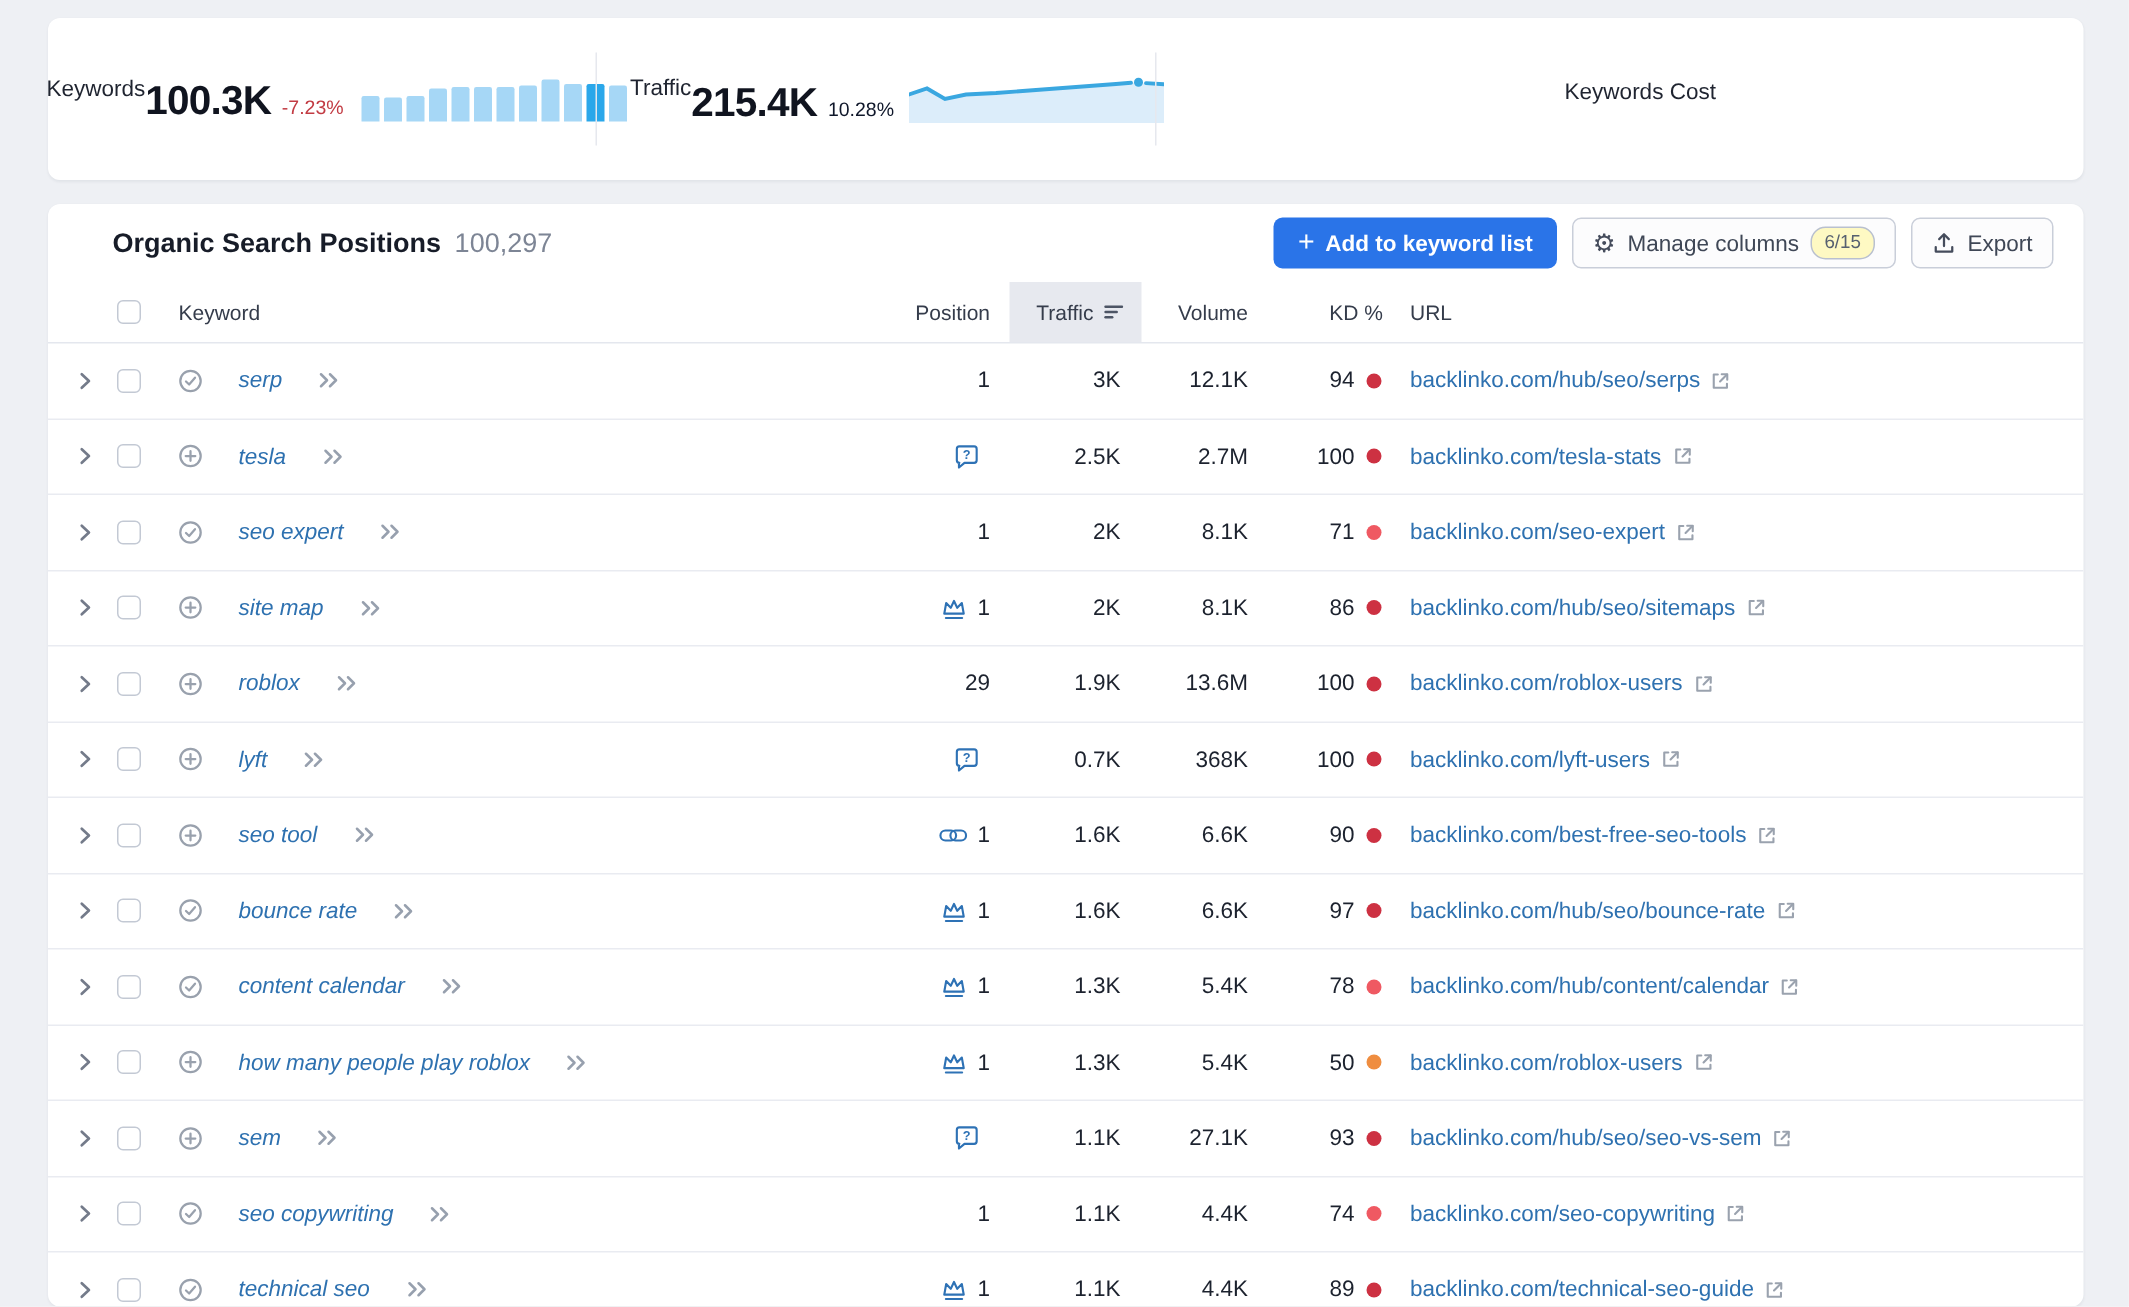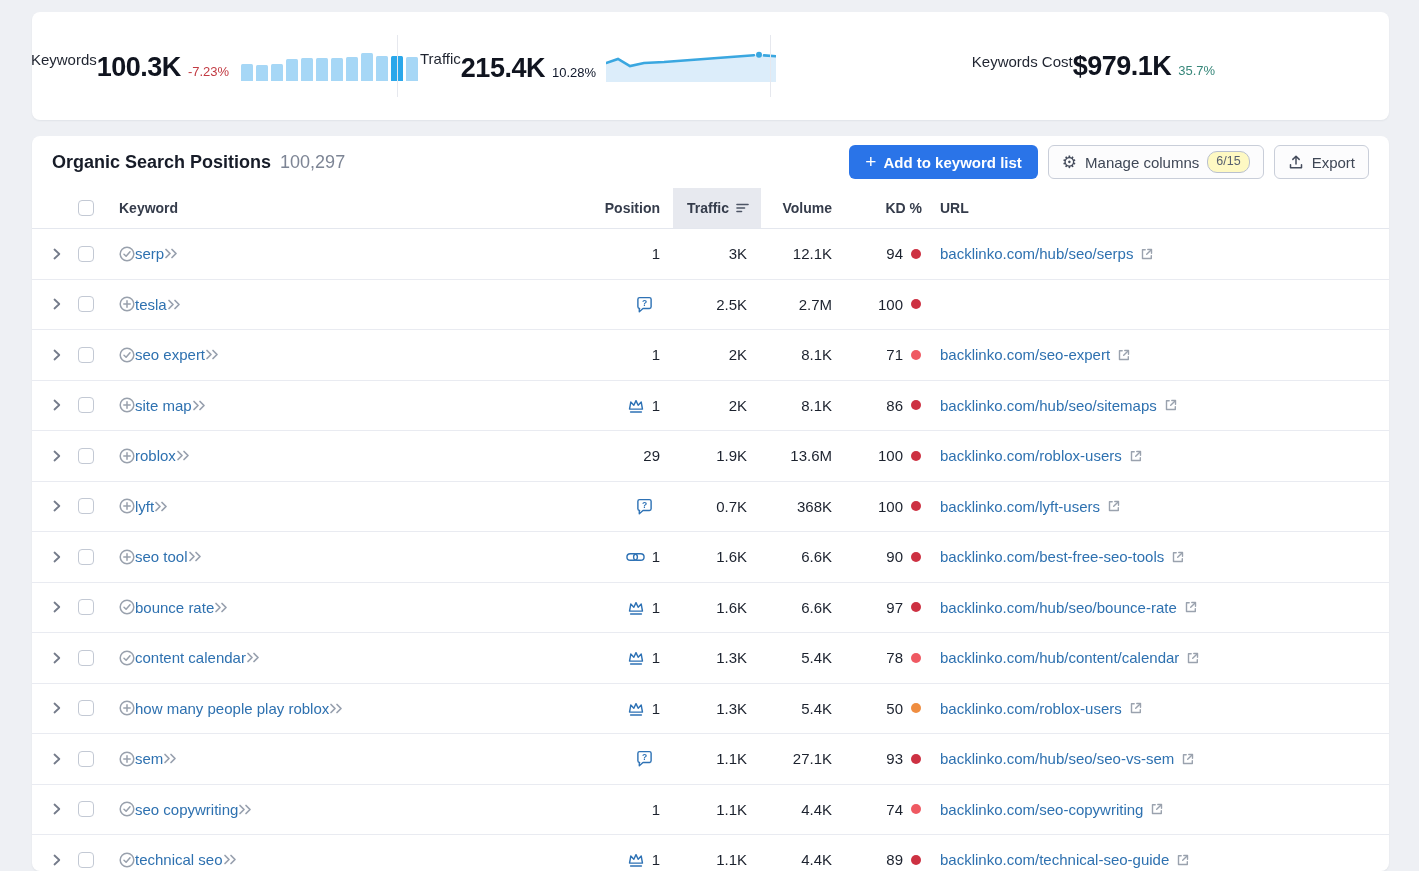--- a/index.html
+++ b/index.html
@@ -16,47 +16,47 @@
   .stat-label{font-size:15px;color:#1f2430;margin-bottom:9px;}
   .stat-row{display:flex;align-items:flex-end;}
   .stat-value{font-size:27px;font-weight:700;color:#10141f;letter-spacing:-.5px;line-height:1;}
   .stat-change{font-size:13px;margin-left:7px;margin-bottom:2px;}
   .bars{display:flex;align-items:flex-end;gap:3px;height:30px;margin-left:12px;}
   .bar{width:12px;border-radius:1.5px 1.5px 0 0;}
   .sparkline{margin-left:10px;margin-bottom:0;}
 
   
   .table-card{position:absolute;left:32px;top:136px;width:1357px;height:735px;overflow:hidden;}
-  .table-titlebar{display:flex;align-items:center;height:52px;padding:0 20px;}
+  .table-titlebar{display:flex;align-items:center;height:52px;padding:0 20px;margin-left:23px;}
   .table-title{font-size:18px;font-weight:700;color:#171c28;}
   .table-count{font-size:18px;color:#7d8595;margin-left:9px;}
   .toolbar{margin-left:auto;display:flex;align-items:center;gap:10px;}
   .btn{display:flex;align-items:center;height:34px;border-radius:6px;font-size:15px;cursor:pointer;box-sizing:border-box;}
   .btn-primary{background:#2a74e8;color:#fff;font-weight:600;padding:0 16px;gap:7px;}
   .btn-plus{font-size:19px;font-weight:400;line-height:1;margin-top:-2px;}
   .btn-secondary{background:#fcfcfd;border:1px solid #c9ced9;color:#3f4756;padding:0 13px;gap:8px;}
   .badge{border:1px solid #b9c0cf;border-radius:10px;height:20px;line-height:19px;padding:0 8px;font-size:12.5px;color:#576070;background:#fef9c3;}
   .gear{font-size:17px;color:#454c5c;line-height:1;}
 
   .grid-row{display:grid;grid-template-columns:36px 36px 1fr 88px 88px 86px 80px 462px;align-items:center;}
   .thead{height:40px;border-bottom:1px solid #e4e7ee;font-size:14px;color:#353c4b;}
-  .th{display:flex;align-items:center;height:100%;box-sizing:border-box;font-weight:bold;}
+  .th{display:flex;align-items:center;height:100%;box-sizing:border-box;}
   .th-keyword{padding-left:15px;}
   .th-right{justify-content:flex-end;}
   .th-position{padding-right:13px;}
   .th-traffic{background:#e7e9ef;padding-right:12px;gap:7px;cursor:pointer;}
   .th-volume{padding-right:15px;}
   .th-kd{padding-right:5px;}
   .th-url{padding-left:13px;}
 
   .trow{height:49.5px;border-bottom:1px solid #e9ebf1;font-size:15px;color:#1c222e;}
   .cell{display:flex;align-items:center;height:100%;box-sizing:border-box;}
   .c-expand{justify-content:center;padding-left:14px;cursor:pointer;}
   .c-check{justify-content:center;}
-  .c-keyword{padding-left:15px;gap:0;}
+  .c-keyword{padding-left:15px;gap:24px;font-style:italic;}
   .c-right{justify-content:flex-end;}
   .c-position{padding-right:13px;gap:7px;}
   .c-traffic{padding-right:14px;}
   .c-volume{padding-right:15px;}
   .c-kd{padding-right:6px;gap:8px;}
   .c-url{padding-left:13px;gap:7px;}
 
   .checkbox{width:16px;height:16px;border:1.5px solid #c3c9d4;border-radius:4px;background:#fff;cursor:pointer;box-sizing:border-box;}
   .kw-link{color:#2e71b0;cursor:pointer;}
   .url-link{color:#2e71b0;cursor:pointer;}
@@ -100,24 +100,20 @@
             <polygon points="0,13 12,9 24,16 38,13 58,12 78,10.5 98,9 118,7.5 138,6 148,5.2 170,6.2 170,32 0,32" fill="#dcedfa"></polygon>
             <polyline points="0,13 12,9 24,16 38,13 58,12 78,10.5 98,9 118,7.5 138,6 148,5.2" fill="none" stroke="#3aa7e0" stroke-width="2.6" stroke-linecap="round"></polyline>
             <circle cx="153" cy="4.8" r="3" fill="#3aa7e0"></circle>
             <polyline points="158,5.4 170,6.2" fill="none" stroke="#3aa7e0" stroke-width="2.6" stroke-linecap="round"></polyline>
           </svg>
       </div>
     </div>
     <div class="stat-divider"></div>
     <div class="stat stat-cost">
       <div class="stat-label">Keywords Cost</div>
-      <div class="stat-row">
-        <span class="stat-value">$979.1K</span>
-        <span class="stat-change" id="tc-change" style="color: rgb(55, 135, 122);">35.7%</span>
-      </div>
     </div>
   </div>
 
   <div class="card table-card">
 
     <div class="table-titlebar">
       <span class="table-title">Organic Search Positions</span>
       <span class="table-count">100,297</span>
       <div class="toolbar">
         <div class="btn btn-primary">
@@ -258,20 +254,30 @@
     <div class="cell c-right c-traffic">
             <span>2.5K</span>
           </div>
     <div class="cell c-right c-volume">
             <span>2.7M</span>
           </div>
     <div class="cell c-right c-kd">
       <span>100</span>
       <span class="kd-dot" style="background: rgb(205, 49, 66);"></span>
     </div>
+    <div class="cell c-url">
+      <span class="url-link">backlinko.com/tesla-stats</span>
+      <span class="icon">
+        <svg width="14" height="14" viewBox="0 0 14 14" fill="none" stroke="#9aa2ae" stroke-width="1.4" stroke-linecap="round" stroke-linejoin="round">
+                <path d="M5.2 2.7H2.5v8.8h8.8V8.8"></path>
+                <path d="M7.8 2.5h3.7v3.7"></path>
+                <path d="M11.3 2.7 6.7 7.3"></path>
+              </svg>
+      </span>
+    </div>
   </div>
         <div class="grid-row trow">
     <div class="cell c-expand">
       <span class="icon">
         <svg width="8" height="12" viewBox="0 0 8 12" fill="none" stroke="#747b8a" stroke-width="1.8" stroke-linecap="round" stroke-linejoin="round">
                 <path d="M1.5 1.5 6.3 6 1.5 10.5"></path>
               </svg>
       </span>
     </div>
     <div class="cell c-check">

